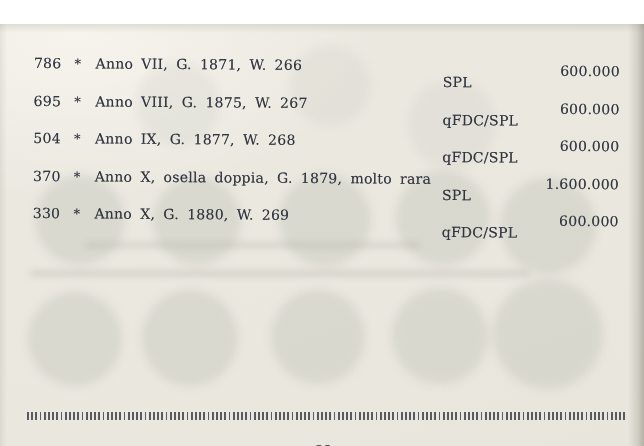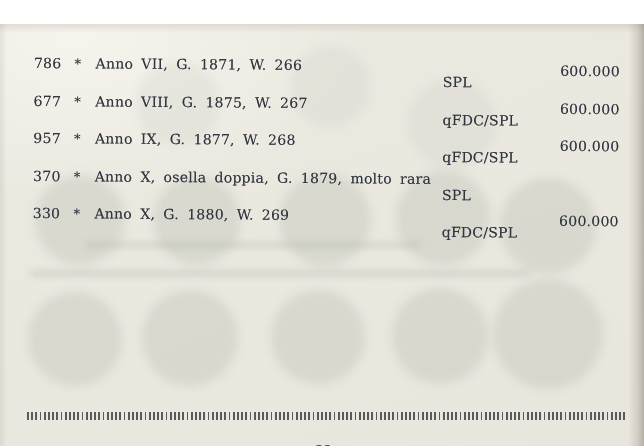--- a/index.html
+++ b/index.html
@@ -128,45 +128,46 @@
         <span class="lot">786</span>
         <span class="star">*</span>
         <span class="desc">Anno VII, G. 1871, W. 266</span>
       </span>
       <span class="grade">SPL</span>
       <span class="price">600.000</span>
     </div>
 
     <div class="row">
       <span class="lot-line">
-        <span class="lot">677</span>
+        <span class="lot">695</span>
         <span class="star">*</span>
         <span class="desc">Anno VIII, G. 1875, W. 267</span>
       </span>
       <span class="grade">qFDC/SPL</span>
       <span class="price">600.000</span>
     </div>
 
     <div class="row">
       <span class="lot-line">
-        <span class="lot">957</span>
+        <span class="lot">504</span>
         <span class="star">*</span>
         <span class="desc">Anno IX, G. 1877, W. 268</span>
       </span>
       <span class="grade">qFDC/SPL</span>
       <span class="price">600.000</span>
     </div>
 
     <div class="row">
       <span class="lot-line">
         <span class="lot">370</span>
         <span class="star">*</span>
         <span class="desc">Anno X, osella doppia, G. 1879, molto rara</span>
       </span>
       <span class="grade">SPL</span>
+      <span class="price">1.600.000</span>
     </div>
 
     <div class="row">
       <span class="lot-line">
         <span class="lot">330</span>
         <span class="star">*</span>
         <span class="desc">Anno X, G. 1880, W. 269</span>
       </span>
       <span class="grade">qFDC/SPL</span>
       <span class="price">600.000</span>

